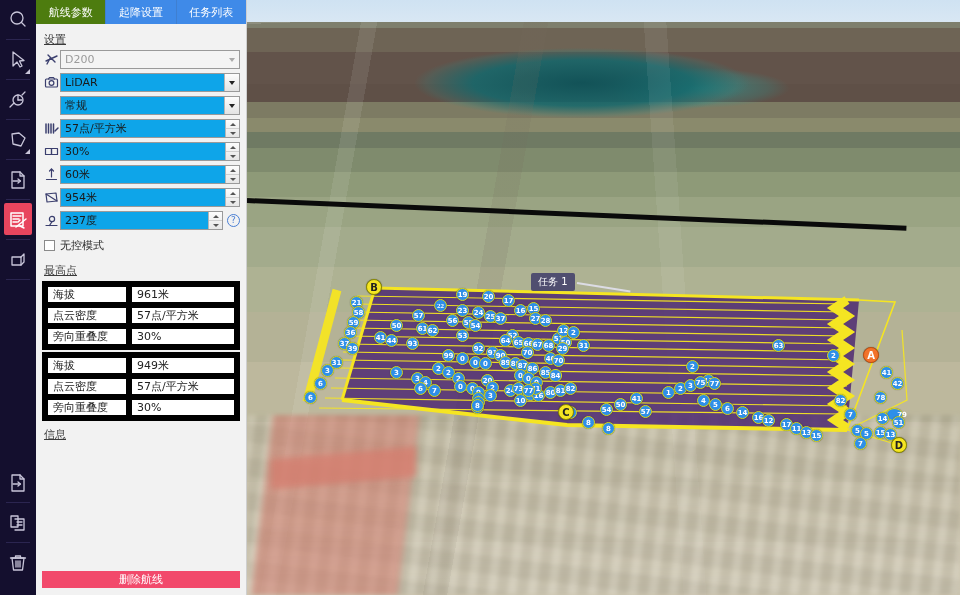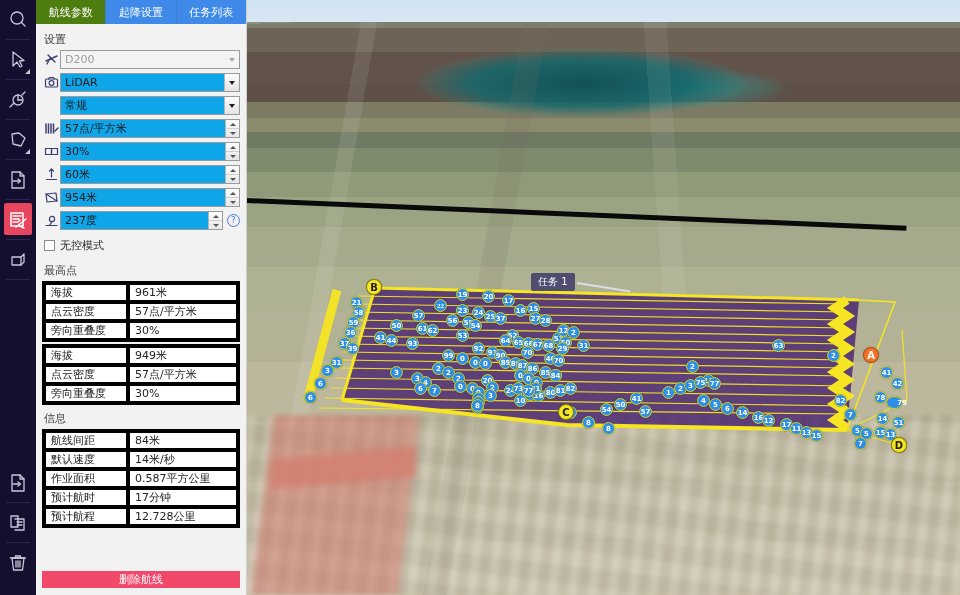--- a/index.html
+++ b/index.html
@@ -60,21 +60,21 @@
     font-size: 11px; color: #ffffff; background: #3f8ae8; cursor: pointer;
     border-right: 1px solid #3f7fd0;
   }
   .tab:last-child { border-right: none; }
   .tab.active { background: #4d7c0f; }
 
   #panel-body {
     flex: 1; overflow: hidden; padding: 4px 6px 0 6px;
   }
   .sec-title {
-    font-size: 11px; color: #3a3a3a; padding: 4px 2px 3px 2px;
+    font-size: 11px; color: #3a3a3a; padding: 4px 2px 3px 2px; text-decoration: underline;
   }
   .frow {
     display: flex; align-items: center; height: 19px; margin-bottom: 4px;
   }
   .ficon {
     width: 18px; flex: 0 0 18px;
     display: flex; align-items: center; justify-content: center;
   }
   .ficon svg { display: block; }
   .ficon .fi { stroke: #3b3f6e; stroke-width: 1.2; fill: none;
@@ -124,21 +124,21 @@
   }
   .chk-row { display: flex; align-items: center; padding: 4px 2px 6px 2px; }
   .chkbox {
     width: 11px; height: 11px; border: 1px solid #8a8a8a;
     background: #fff; margin-right: 5px; cursor: pointer;
   }
   .chk-row span { font-size: 11px; color: #2a2a2a; }
 
   table.kv { width: 100%; border-collapse: collapse; margin-bottom: 2px; }
   table.kv td {
-    border: 4px solid #000000; height: 18px;
+    border: 6px solid #000000; height: 18px;
     font-size: 11px; color: #222; padding: 0 5px;
     background: #ffffff;
   }
   table.kv td.k { width: 84px; }
 
   #panel-foot { flex: 0 0 27px; padding: 3px 6px 7px 6px; }
   #del-btn {
     width: 100%; height: 17px; background: #f2496b; color: #fff;
     font-size: 11px; border: none; cursor: pointer;
     display: flex; align-items: center; justify-content: center;
@@ -544,44 +544,20 @@
           <td>57点/平方米</td>
         </tr>
         <tr>
           <td class="k">旁向重叠度</td>
           <td>30%</td>
         </tr>
       </tbody>
         </table>
 
       <div class="sec-title">信息</div>
-      <table class="kv">
-        <tbody>
-            <tr>
-          <td class="k">航线间距</td>
-          <td>84米</td>
-        </tr>
-        <tr>
-          <td class="k">默认速度</td>
-          <td>14米/秒</td>
-        </tr>
-        <tr>
-          <td class="k">作业面积</td>
-          <td>0.587平方公里</td>
-        </tr>
-        <tr>
-          <td class="k">预计航时</td>
-          <td>17分钟</td>
-        </tr>
-        <tr>
-          <td class="k">预计航程</td>
-          <td>12.728公里</td>
-        </tr>
-      </tbody>
-        </table>
     </div>
 
     <div id="panel-foot">
       <button id="del-btn">删除航线</button>
     </div>
   </div>
 
   <div id="map">
     <div id="sky"></div>
     <div id="terrain"></div>
@@ -744,21 +720,21 @@
       <div class="mk wp" style="left: 736px; top: 406px;">14</div>
       <div class="mk wp" style="left: 752px; top: 411px;">16</div>
       <div class="mk wp" style="left: 762px; top: 414px;">12</div>
       <div class="mk wp" style="left: 780px; top: 418px;">17</div>
       <div class="mk wp" style="left: 790px; top: 422px;">11</div>
       <div class="mk wp" style="left: 800px; top: 426px;">13</div>
       <div class="mk wp" style="left: 810px; top: 429px;">15</div>
       <div class="mk wp" style="left: 880px; top: 366px;">41</div>
       <div class="mk wp" style="left: 891px; top: 377px;">42</div>
       <div class="mk wp" style="left: 874px; top: 391px;">78</div>
-      <div class="mk wp" style="left: 886px; top: 396px; padding-left: 15px;">79</div>
+      <div class="mk wp" style="left: 886px; top: 408px; padding-left: 15px;">79</div>
       <div class="mk wp" style="left: 876px; top: 412px;">14</div>
       <div class="mk wp" style="left: 892px; top: 416px;">51</div>
       <div class="mk wp" style="left: 851px; top: 424px;">5</div>
       <div class="mk wp" style="left: 860px; top: 427px;">5</div>
       <div class="mk wp" style="left: 854px; top: 437px;">7</div>
       <div class="mk wp" style="left: 874px; top: 426px;">15</div>
       <div class="mk wp" style="left: 884px; top: 428px;">13</div>
       <div class="mk wp" style="left: 772px; top: 339px;">63</div>
       <div class="mk wp" style="left: 827px; top: 349px;">2</div>
       <div class="mk wp" style="left: 834px; top: 394px;">82</div>

